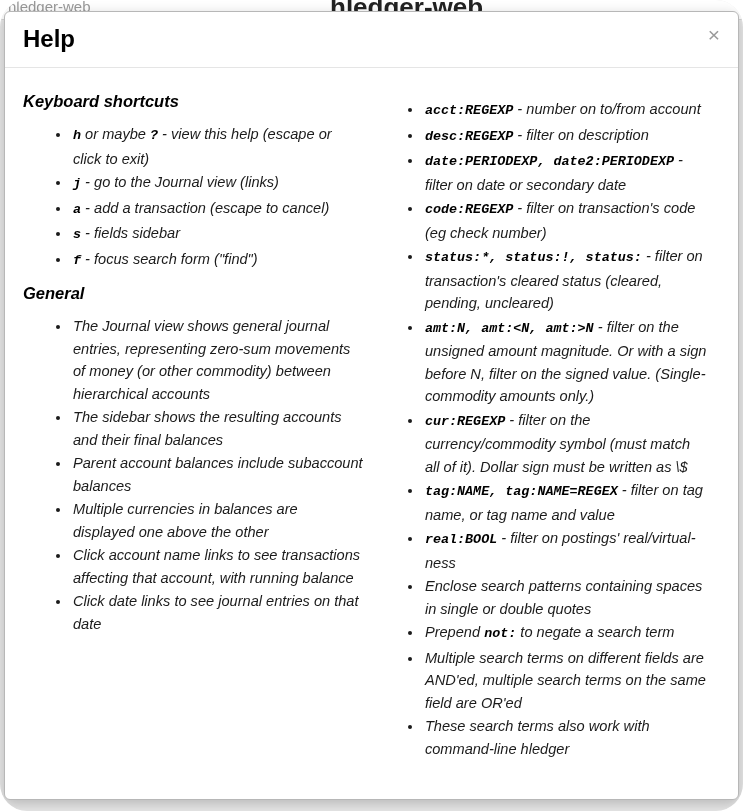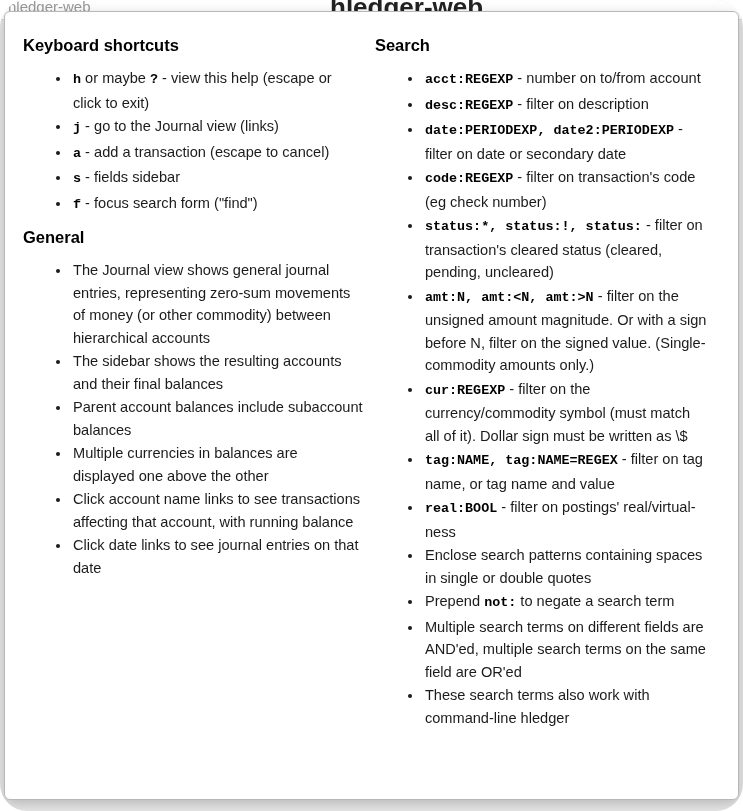--- a/index.html
+++ b/index.html
@@ -87,20 +87,21 @@
     background: none;
     border: none;
     cursor: pointer;
     font-family: "Liberation Sans", sans-serif;
     padding: 2px 4px;
   }
   .modal-body {
     display: flex;
     padding: 18px 18px 10px 18px;
     gap: 0;
+    font-style: italic;
   }
   .col-left { width: 362px; }
   .col-right { width: 355px; }
 
   h3.section {
     font-size: 16.5px;
     font-weight: bold;
     color: #000;
     margin: 6px 0 10px 0;
   }
@@ -132,20 +133,24 @@
 <div id="page">
 
   <div class="bg-layer">
     <div class="bg-brand">hledger-web</div>
     <div class="bg-title">hledger-web</div>
     <div class="bg-rule"></div>
   </div>
 
   <div class="modal">
 
+    <div class="modal-header">
+      <h2 class="modal-title">Help</h2>
+      <button class="close-btn">×</button>
+    </div>
 
     <div class="modal-body">
 
       <div class="col-left">
 
         <h3 class="section">Keyboard shortcuts</h3>
         <ul class="help-list">
           <li><code class="mono">h</code><span> or maybe </span><code class="mono">?</code><span> - view this help (escape or click to exit)</span></li>
           <li><code class="mono">j</code><span> - go to the Journal view (links)</span></li>
           <li><code class="mono">a</code><span> - add a transaction (escape to cancel)</span></li>
@@ -160,21 +165,20 @@
           <li>Parent account balances include subaccount balances</li>
           <li>Multiple currencies in balances are displayed one above the other</li>
           <li>Click account name links to see transactions affecting that account, with running balance</li>
           <li>Click date links to see journal entries on that date</li>
         </ul>
 
       </div>
 
       <div class="col-right">
 
-        <h3 class="section">Search</h3>
         <ul class="help-list right-list">
           <li><code class="mono">acct:REGEXP</code><span> - number on to/from account</span></li>
           <li><code class="mono">desc:REGEXP</code><span> - filter on description</span></li>
           <li><code class="mono">date:PERIODEXP, date2:PERIODEXP</code><span> - filter on date or secondary date</span></li>
           <li><code class="mono">code:REGEXP</code><span> - filter on transaction's code (eg check number)</span></li>
           <li><code class="mono">status:*, status:!, status:</code><span> - filter on transaction's cleared status (cleared, pending, uncleared)</span></li>
           <li><code class="mono">amt:N, amt:&lt;N, amt:&gt;N</code><span> - filter on the unsigned amount magnitude. Or with a sign before N, filter on the signed value. (Single-commodity amounts only.)</span></li>
           <li><code class="mono">cur:REGEXP</code><span> - filter on the currency/commodity symbol (must match all of it). Dollar sign must be written as \$</span></li>
           <li><code class="mono">tag:NAME, tag:NAME=REGEX</code><span> - filter on tag name, or tag name and value</span></li>
           <li><code class="mono">real:BOOL</code><span> - filter on postings' real/virtual-ness</span></li>

